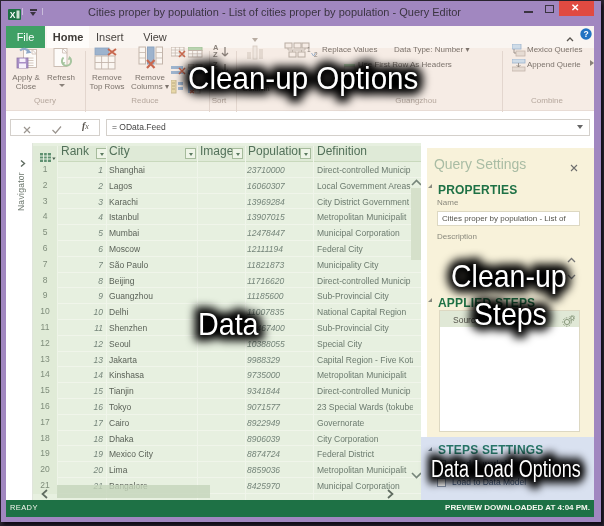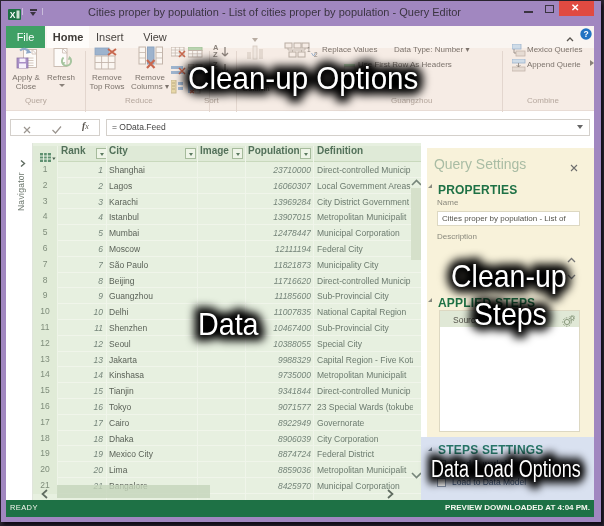--- a/index.html
+++ b/index.html
@@ -7,40 +7,40 @@
 .abs{position:absolute}
 .win{position:absolute;left:1px;top:1px;width:600px;height:521px;background:#a187c0;box-shadow:2px 3px 3px rgba(15,10,20,.95)}
 .content{position:absolute;left:6px;top:26px;width:588px;height:491px;background:#fff}
 .tl{font-size:11px;color:#3a3440}
 
 .tabrow{position:absolute;left:0;top:0;width:588px;height:22px;background:#faf5f1}
 .filetab{position:absolute;left:0;top:0;width:39px;height:22px;background:#3fa065;color:#fff;font-size:11px;text-align:center;line-height:22px}
 .tab{position:absolute;top:0;height:22px;font-size:11px;color:#47423e;line-height:23px}
 
 .ribbon{position:absolute;left:0;top:22px;width:588px;height:63px;background:#f6ece5;border-bottom:1px solid #e8dcd5}
-.glabel{position:absolute;font-size:8px;color:#b5a79d;}
+.glabel{position:absolute;font-size:8px;color:#b5a79d;text-align:center}
 .gsep{position:absolute;top:3px;width:1px;height:74px;background:#e3d6ce}
 .rlab{position:absolute;font-size:8px;color:#7c736c;text-align:center}
 .rlab2{position:absolute;font-size:8px;color:#7c736c;white-space:nowrap}
 
 .fbar{position:absolute;left:0;top:86px;width:588px;height:25px;background:#fff}
 .fbox{position:absolute;border:1px solid #d4d0cb;background:#fff}
 
 .nav{position:absolute;left:0;top:117px;width:27px;height:357px;background:#fff;border-right:1px solid #e0e5dc}
 .table{position:absolute;left:27px;top:117px;width:388px;height:357px;background:#e7f0e0;overflow:hidden}
 .thead{position:absolute;left:0;top:3px;width:388px;height:16px;background:#dfead7;border-bottom:1px solid #c9d9bd}
-.hcell{position:absolute;top:0;height:16px;font-size:10px;font-weight:bold;color:#53715a;line-height:16px}
+.hcell{position:absolute;top:0;height:16px;font-size:12px;font-weight:normal;color:#53715a;line-height:16px}
 .fbtn{position:absolute;top:2px;width:11px;height:11px;background:#eef4e7;border:1px solid #a6bb9c}
 .fbtn:after{content:"";position:absolute;left:2.5px;top:4px;border-left:2.5px solid transparent;border-right:2.5px solid transparent;border-top:3px solid #5c7a60}
 .row{position:absolute;left:0;width:388px;height:15.8px;border-bottom:1px solid #f0f5ea}
 .rn{position:absolute;left:0;top:0;width:25px;height:15.8px;background:#e0ebd7;border-right:1px solid #eef4e8;font-size:8.5px;color:#7f8d7b;text-align:center;line-height:15.8px}
 .cell{position:absolute;top:0;height:15.8px;font-size:8.5px;line-height:16px;white-space:nowrap;overflow:hidden}
 .crank{left:25px;width:45px;text-align:right;font-style:italic;color:#75857a}
 .ccity{left:76px;width:86px;color:#5b6258}
-.cpop{left:214px;width:64px;text-align:right;font-style:italic;color:#75857a}
+.cpop{left:214px;width:64px;text-align:left;font-style:italic;color:#75857a}
 .cdef{left:284px;width:96px;color:#6b7a6e}
 .colline{position:absolute;top:3px;width:1px;height:354px;background:#f0f5ea}
 
 .panel{position:absolute;left:421px;top:122px;width:167px;height:315px;background:#f8f2da}
 .bluesec{position:absolute;left:415px;top:411px;width:173px;height:63px;background:#d9e1f0}
 .ptitle{font-size:15px;color:#a9bca4;transform:scaleX(.93);transform-origin:0 0}
 .sechead{font-size:12px;font-weight:bold;color:#1e7145;letter-spacing:.2px}
 .lbl{font-size:8px;color:#8a897d}
 .inbox{position:absolute;background:#fff;border:1px solid #ddd8c2;font-size:8px;color:#55544c}
 .tri{position:absolute;width:0;height:0;border-left:4px solid transparent;border-bottom:4px solid #8b8b80}

